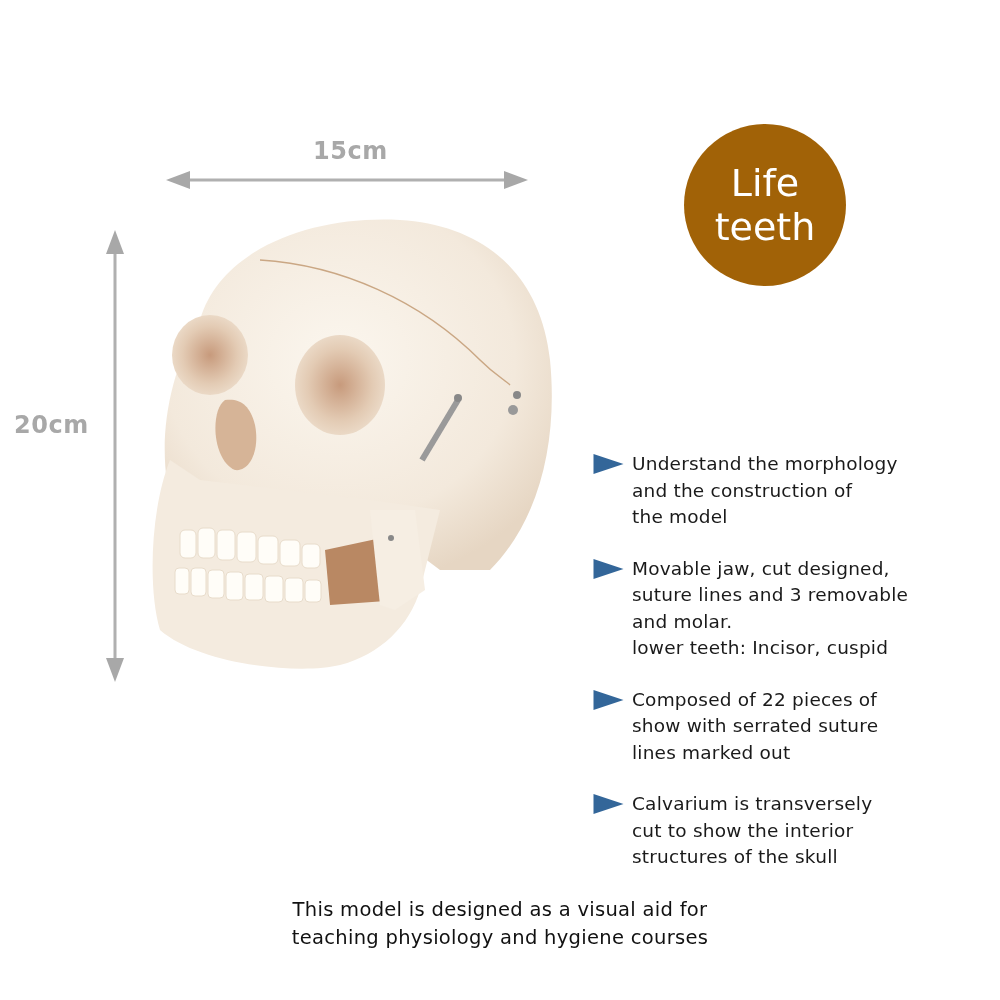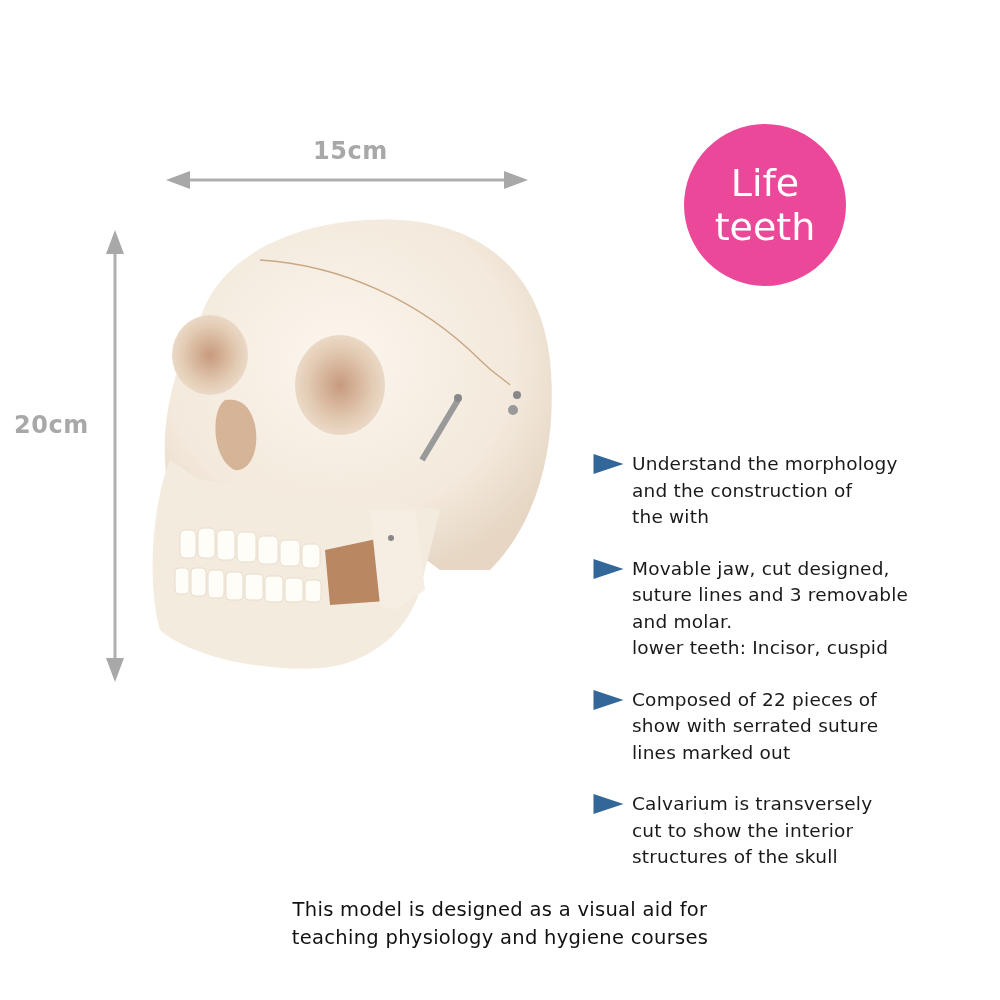--- a/index.html
+++ b/index.html
@@ -10,21 +10,21 @@
   }
   .dim-label {
     position: absolute; color: #a8a8a8; font-weight: bold; font-size: 24px;
     letter-spacing: 0.5px;
   }
   .h-arrow { position: absolute; left: 166px; top: 171px; width: 362px; height: 18px; }
   .v-arrow { position: absolute; left: 105px; top: 230px; width: 20px; height: 452px; }
 
   .badge {
     position: absolute; left: 684px; top: 124px; width: 162px; height: 162px;
-    border-radius: 50%; background: #ec4899;
+    border-radius: 50%; background: #a16207;
     display: flex; flex-direction: column; align-items: center; justify-content: center;
     color: #ffffff; font-size: 38px; line-height: 44px;
   }
 
   .skull { position: absolute; left: 140px; top: 210px; width: 420px; height: 470px; }
 
   .features { position: absolute; left: 585px; top: 415px; width: 400px; margin-top: 36px; }
   .feature { display: flex; align-items: flex-start; margin-bottom: 25px; }
   .feature .bullet { width: 47px; flex: none; padding-top: 3px; }
   .feature .text {
@@ -116,21 +116,21 @@
 </svg>
 
 <div class="features">
   <div class="feature">
     <svg class="bullet" width="30" height="20" viewBox="0 0 30 20">
         <polygon points="0,0 30,10 0,20" fill="#336699"></polygon>
       </svg>
     <div class="text">
       <div>Understand the morphology</div>
         <div>and the construction of</div>
-        <div>the with</div>
+        <div>the model</div>
     </div>
   </div>
   <div class="feature">
     <svg class="bullet" width="30" height="20" viewBox="0 0 30 20">
         <polygon points="0,0 30,10 0,20" fill="#336699"></polygon>
       </svg>
     <div class="text">
       <div>Movable jaw, cut designed,</div>
         <div>suture lines and 3 removable</div>
         <div>and molar.</div>

